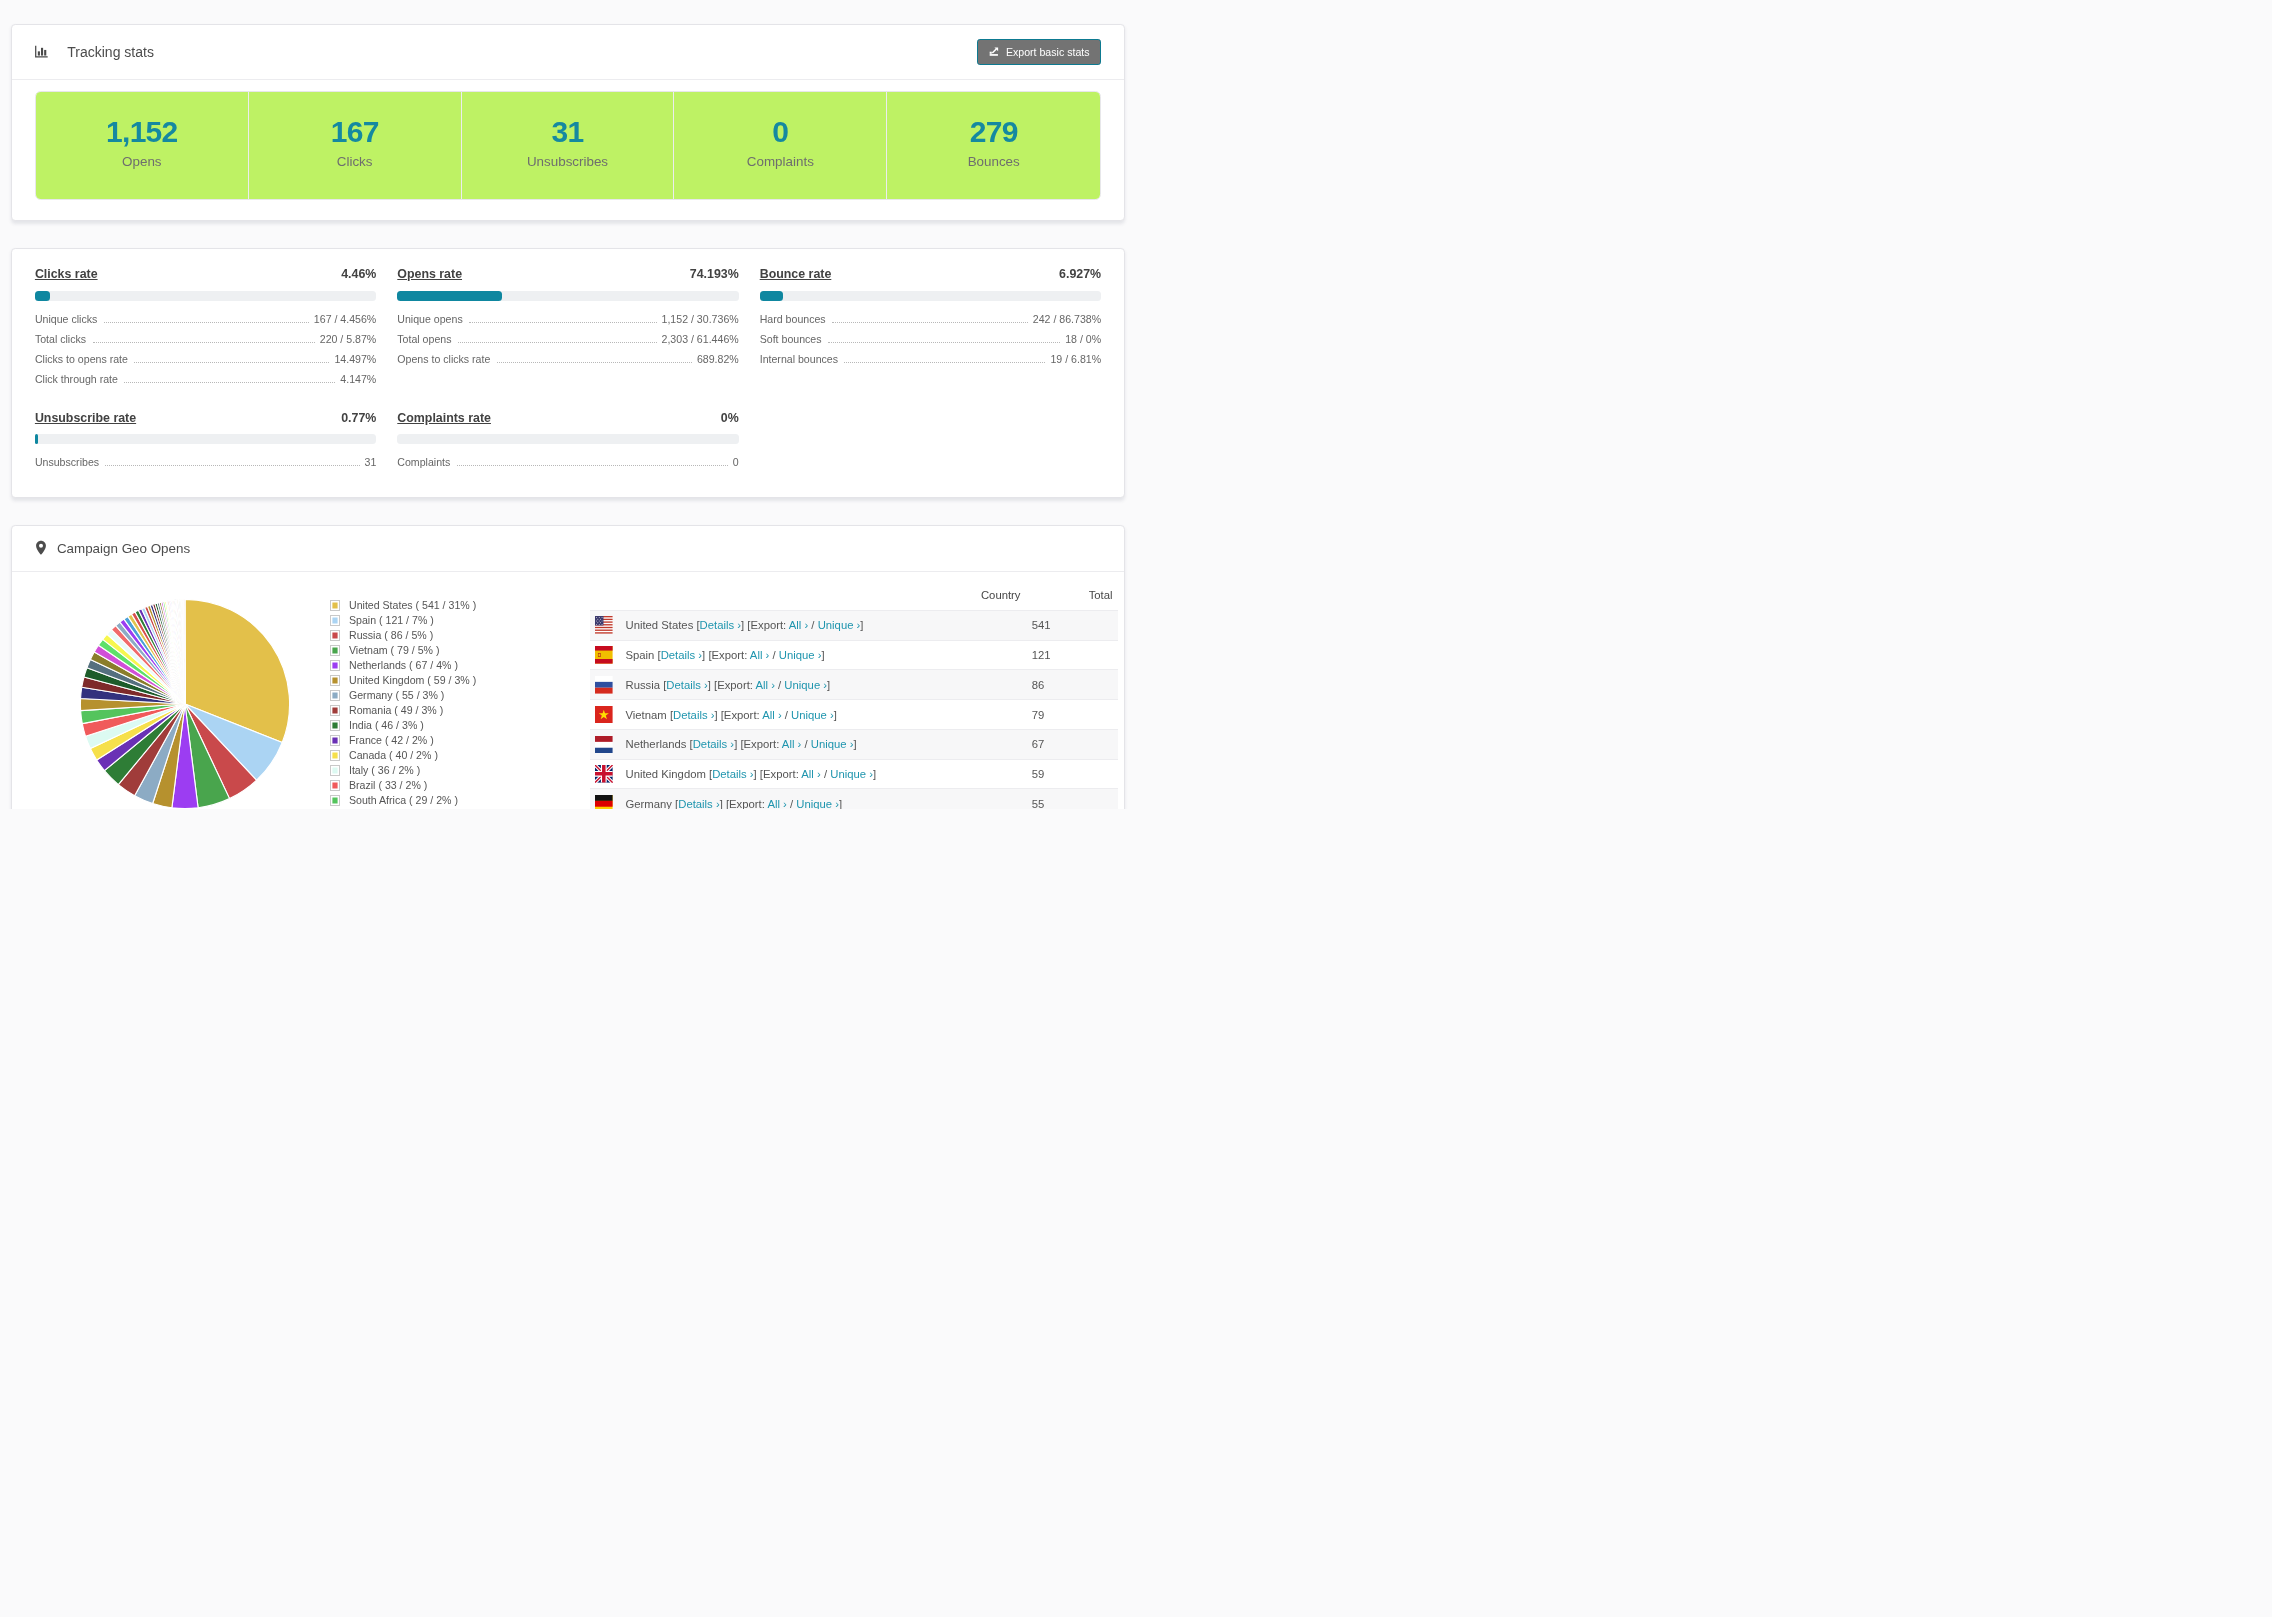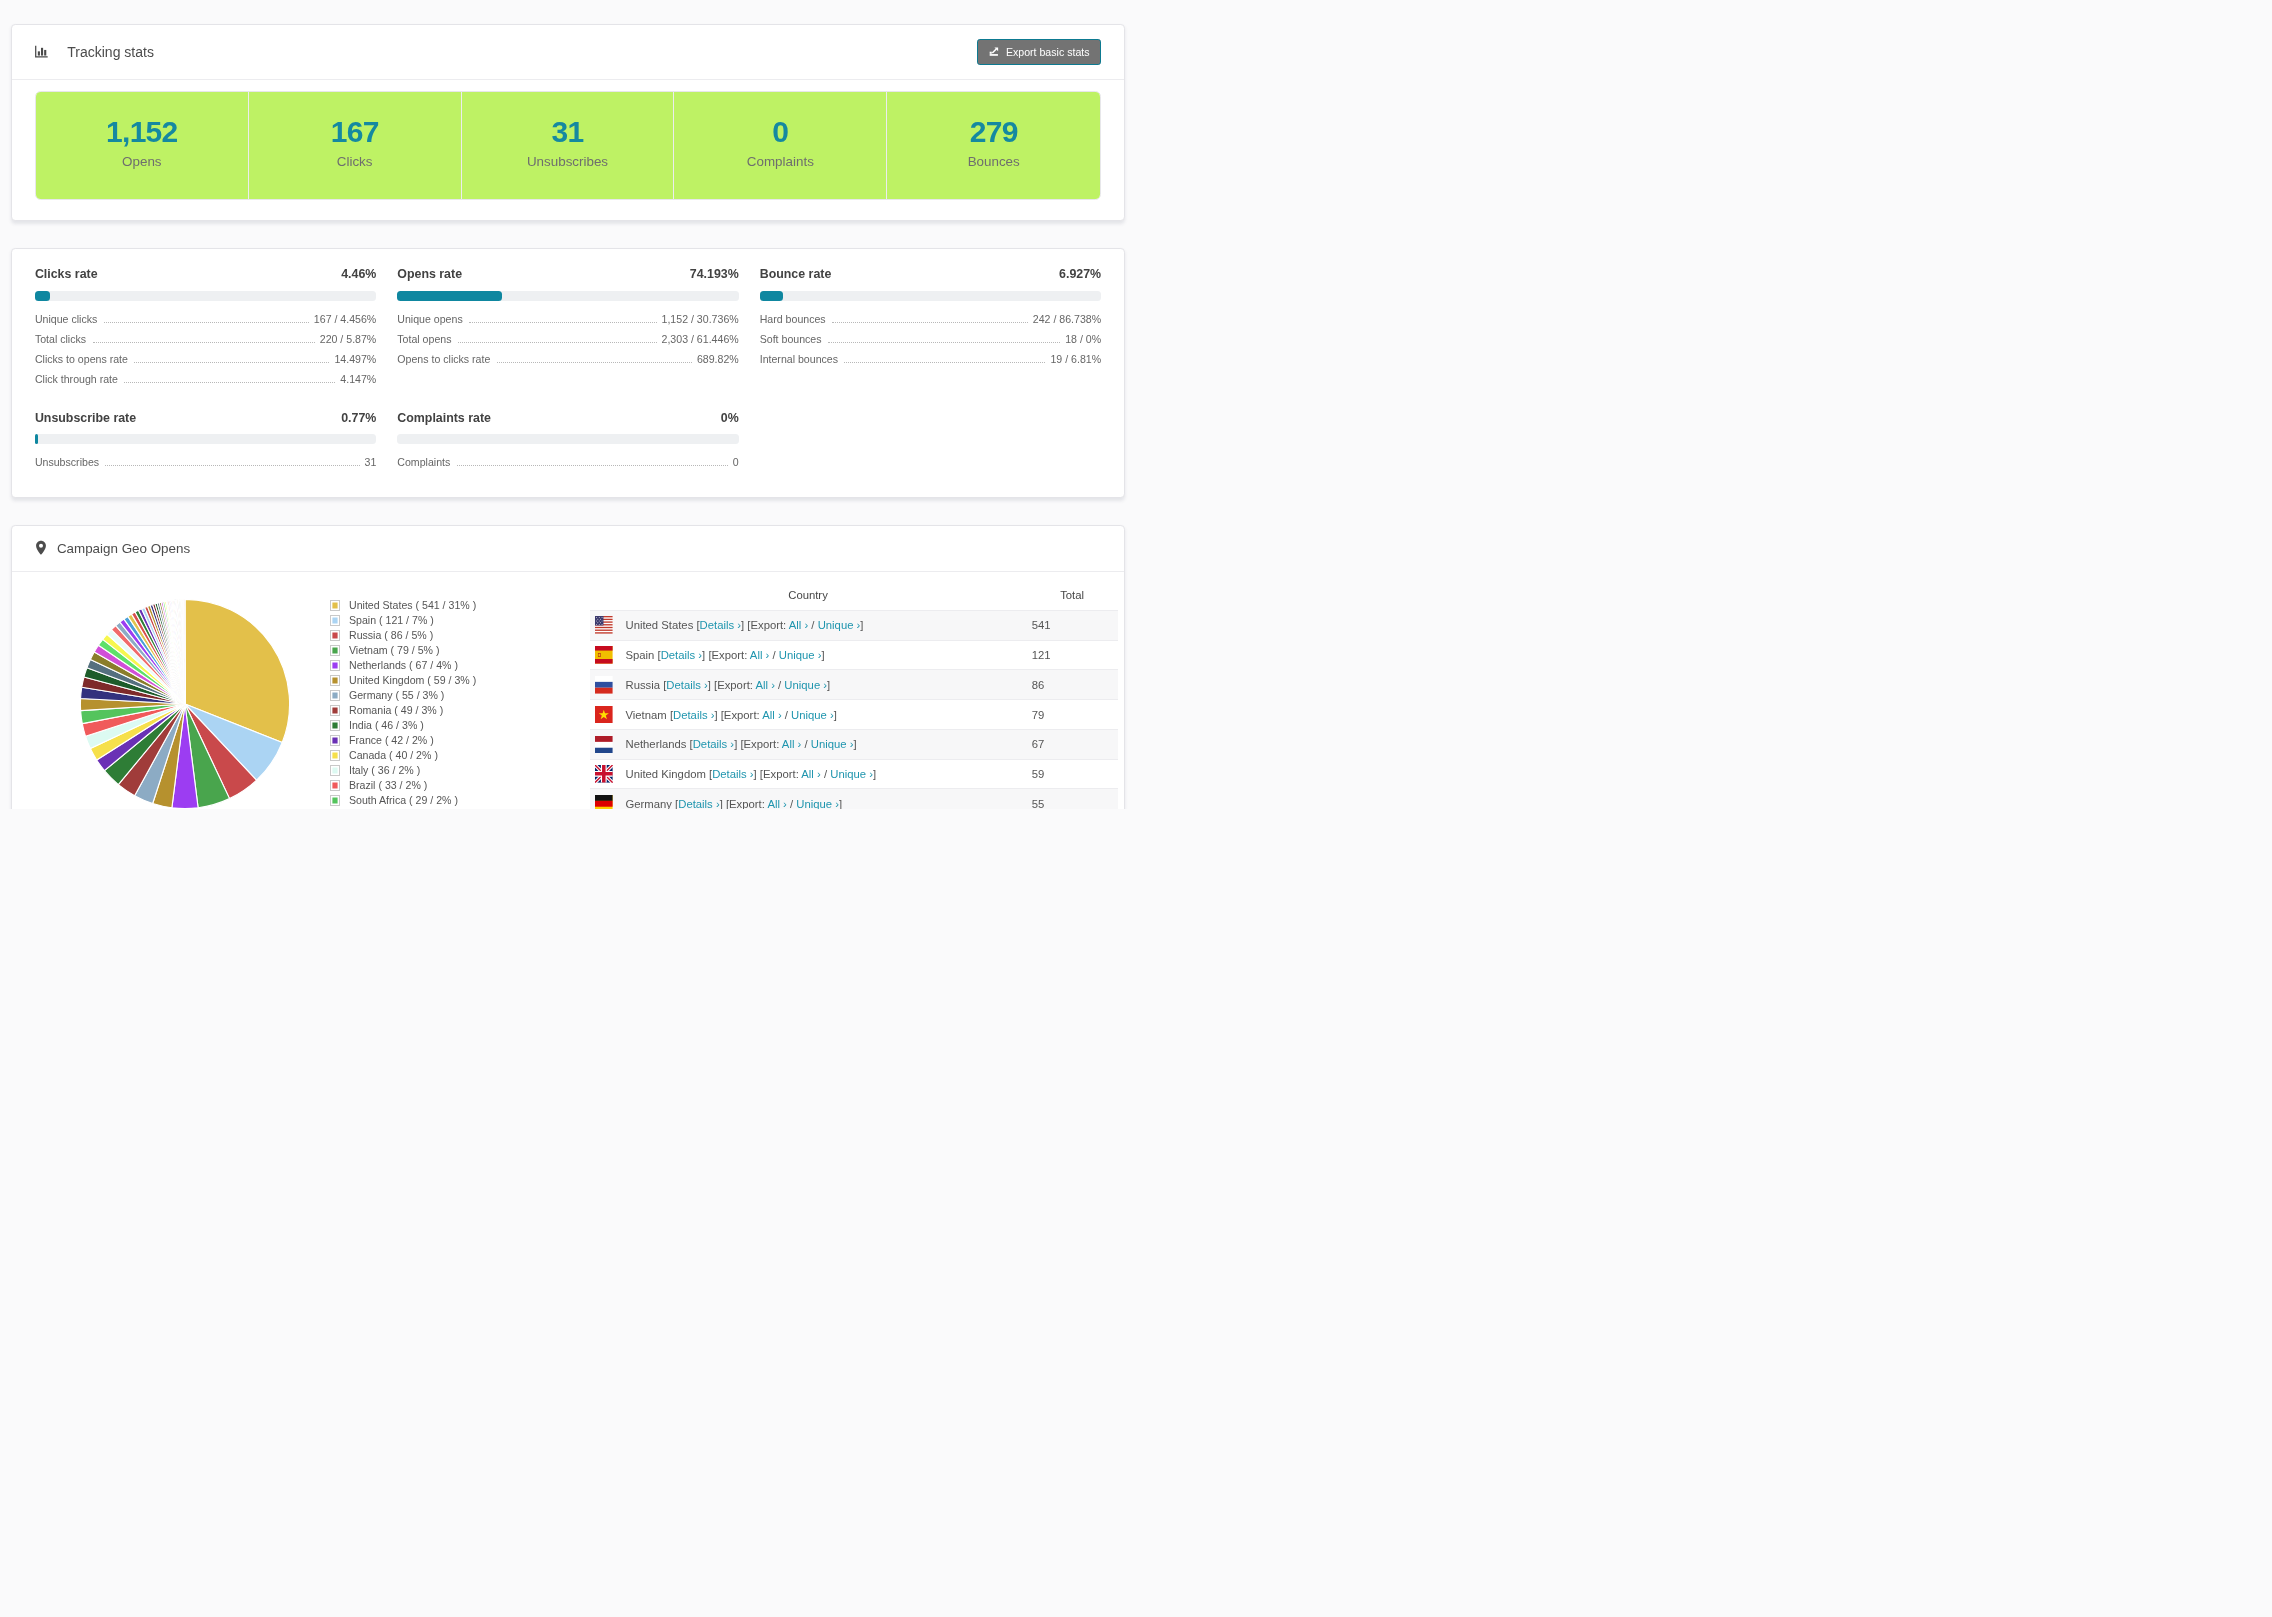--- a/index.html
+++ b/index.html
@@ -40,21 +40,21 @@
   }
   .summary-cell { text-align:center; padding:24px 0 30px 0; border-right:0.7px solid #ececef; background:#bef264; }
   .summary-cell:last-child { border-right:none; }
   .summary-value { font-size:30px; font-weight:bold; color:#1589a0; letter-spacing:-0.7px; line-height:1.05; }
   .summary-label { font-size:13.4px; color:#6e6e6e; margin-top:6.4px; }
 
   
   .card-rates { margin-top:27px; padding:18.4px 22.6px 21px 22.6px; }
   .rates-grid { display:grid; grid-template-columns:1fr 1fr 1fr; column-gap:21px; row-gap:18.4px; }
   .rate-head { display:flex; justify-content:space-between; align-items:baseline; }
-  .rate-title { font-size:12.4px; font-weight:bold; color:#424242; }
+  .rate-title { font-size:12.4px; font-weight:bold; color:#424242;text-decoration:underline; }
   .rate-pct  { font-size:12.4px; font-weight:bold; color:#424242; }
   .bar { position:relative; height:10px; background:#eef0f2; border-radius:3.5px; margin:9.2px 0 12px 0; }
   .bar-fill { position:absolute; left:0; top:0; height:10px; background:#0f87a0; border-radius:3.5px; min-width:0; }
   .rate-row { display:flex; align-items:baseline; font-size:10.6px; color:#666; height:20px; }
   .rate-row .lbl { white-space:nowrap; }
   .rate-row .dots { flex:1; border-bottom:0.7px dotted #b8b8b8; margin:0 5px 2.8px 6.4px; }
   .rate-row .val { white-space:nowrap; }
 
   
   .card-geo { margin-top:27px; height:322px; overflow:hidden; }
@@ -66,21 +66,21 @@
   .geo-body { display:flex; align-items:flex-start; padding:0 5.6px 0 22.6px; }
   .pie-wrap { flex:none; width:295px; padding:25.4px 0 0 44px; }
   .legend { flex:none; width:260px; padding-top:25.4px; }
   .legend-item { display:flex; align-items:center; gap:8.5px; height:15px; font-size:10.6px; color:#555; }
   .legend-swatch {
     flex:none; width:10.6px; height:10.6px;
     border:0.7px solid #c9c9c9; box-shadow:inset 0 0 0 1.4px #fff;
   }
   .geo-table-wrap { flex:1; margin-top:7px; }
   table.geo { width:100%; border-collapse:collapse; font-size:11.3px; color:#555; }
-  table.geo th { text-align:center; font-weight:normal; color:#474747; font-size:11.3px; padding:9.2px 5.6px; }
+  table.geo th { text-align:right; font-weight:normal; color:#474747; font-size:11.3px; padding:9.2px 5.6px; }
   table.geo tbody tr { border-top:0.7px solid #ececef; }
   table.geo tbody tr:nth-child(odd) { background:#f7f7f8; }
   table.geo td { padding:5.6px 5.6px; vertical-align:middle; }
   td.flag-cell { width:30px; padding-left:7px; }
   .flag { display:block; width:17.6px; height:17.6px; }
   .flag svg { display:block; width:100%; height:100%; }
   td.total-cell { width:92px;margin-left:28px; }
   a.tlink { color:#1f95ae; text-decoration:none; cursor:pointer;margin-top:32px; }
   .country-name { color:#555; }
 </style>

